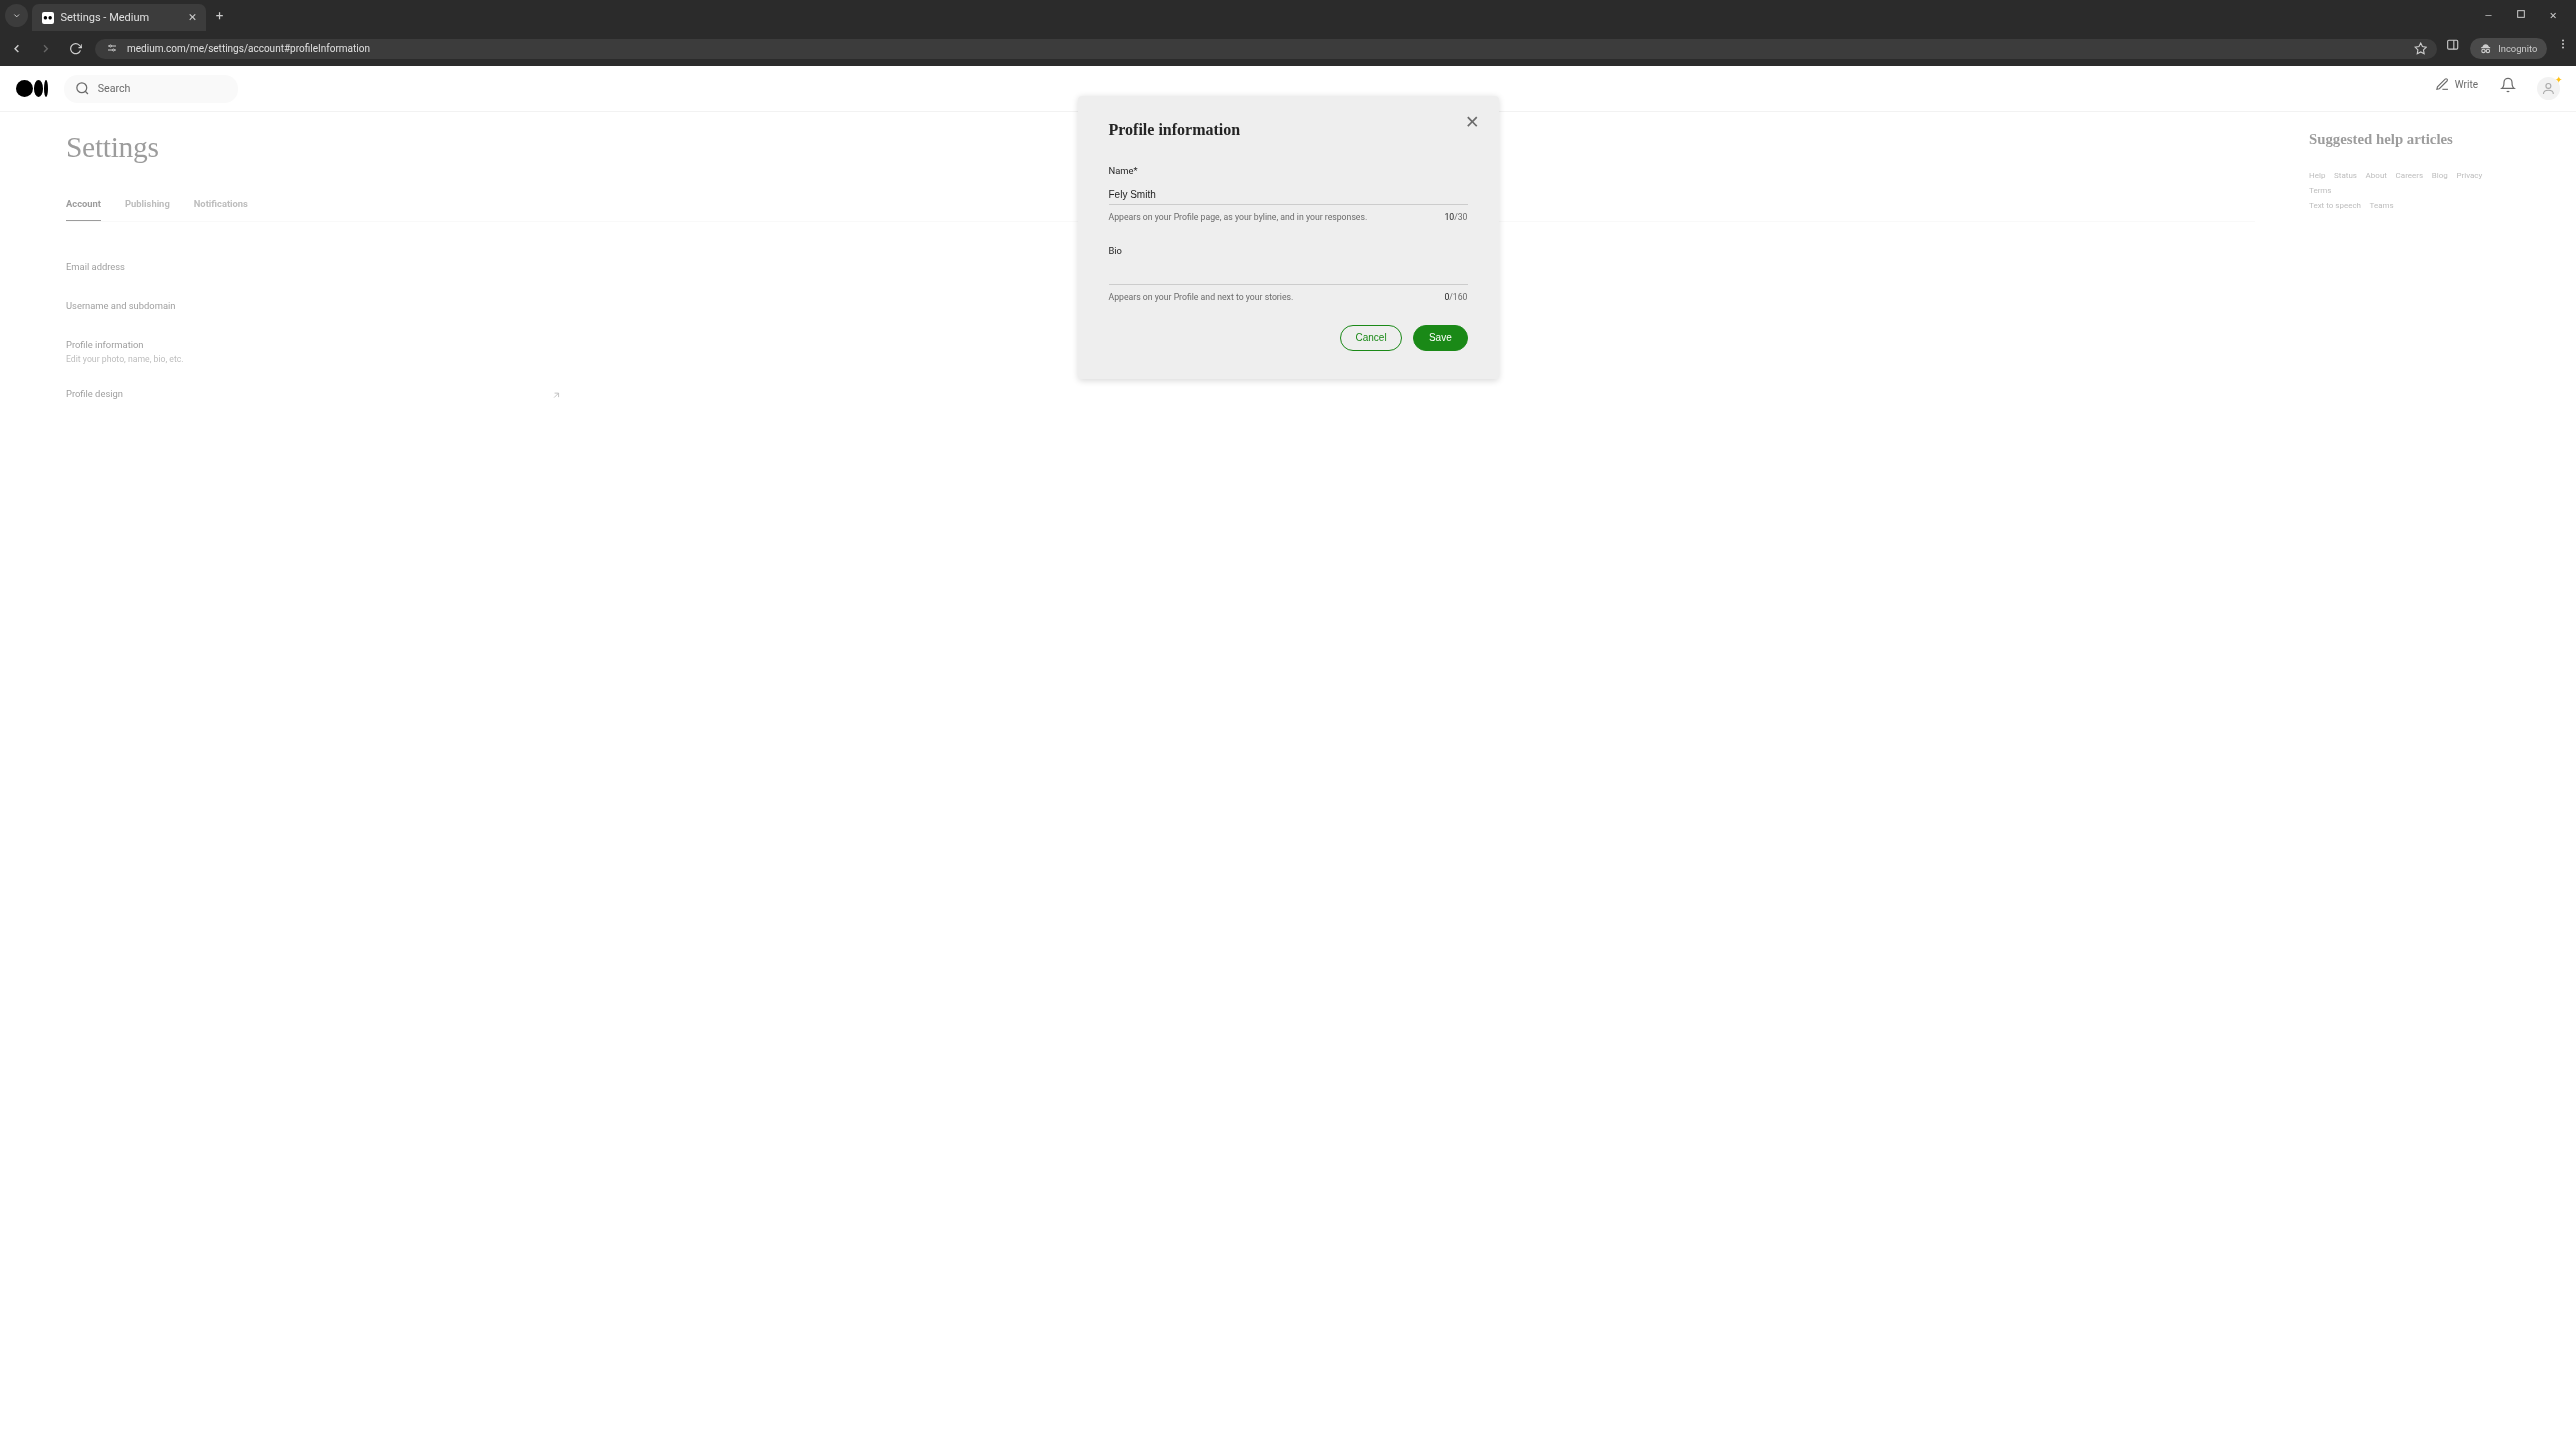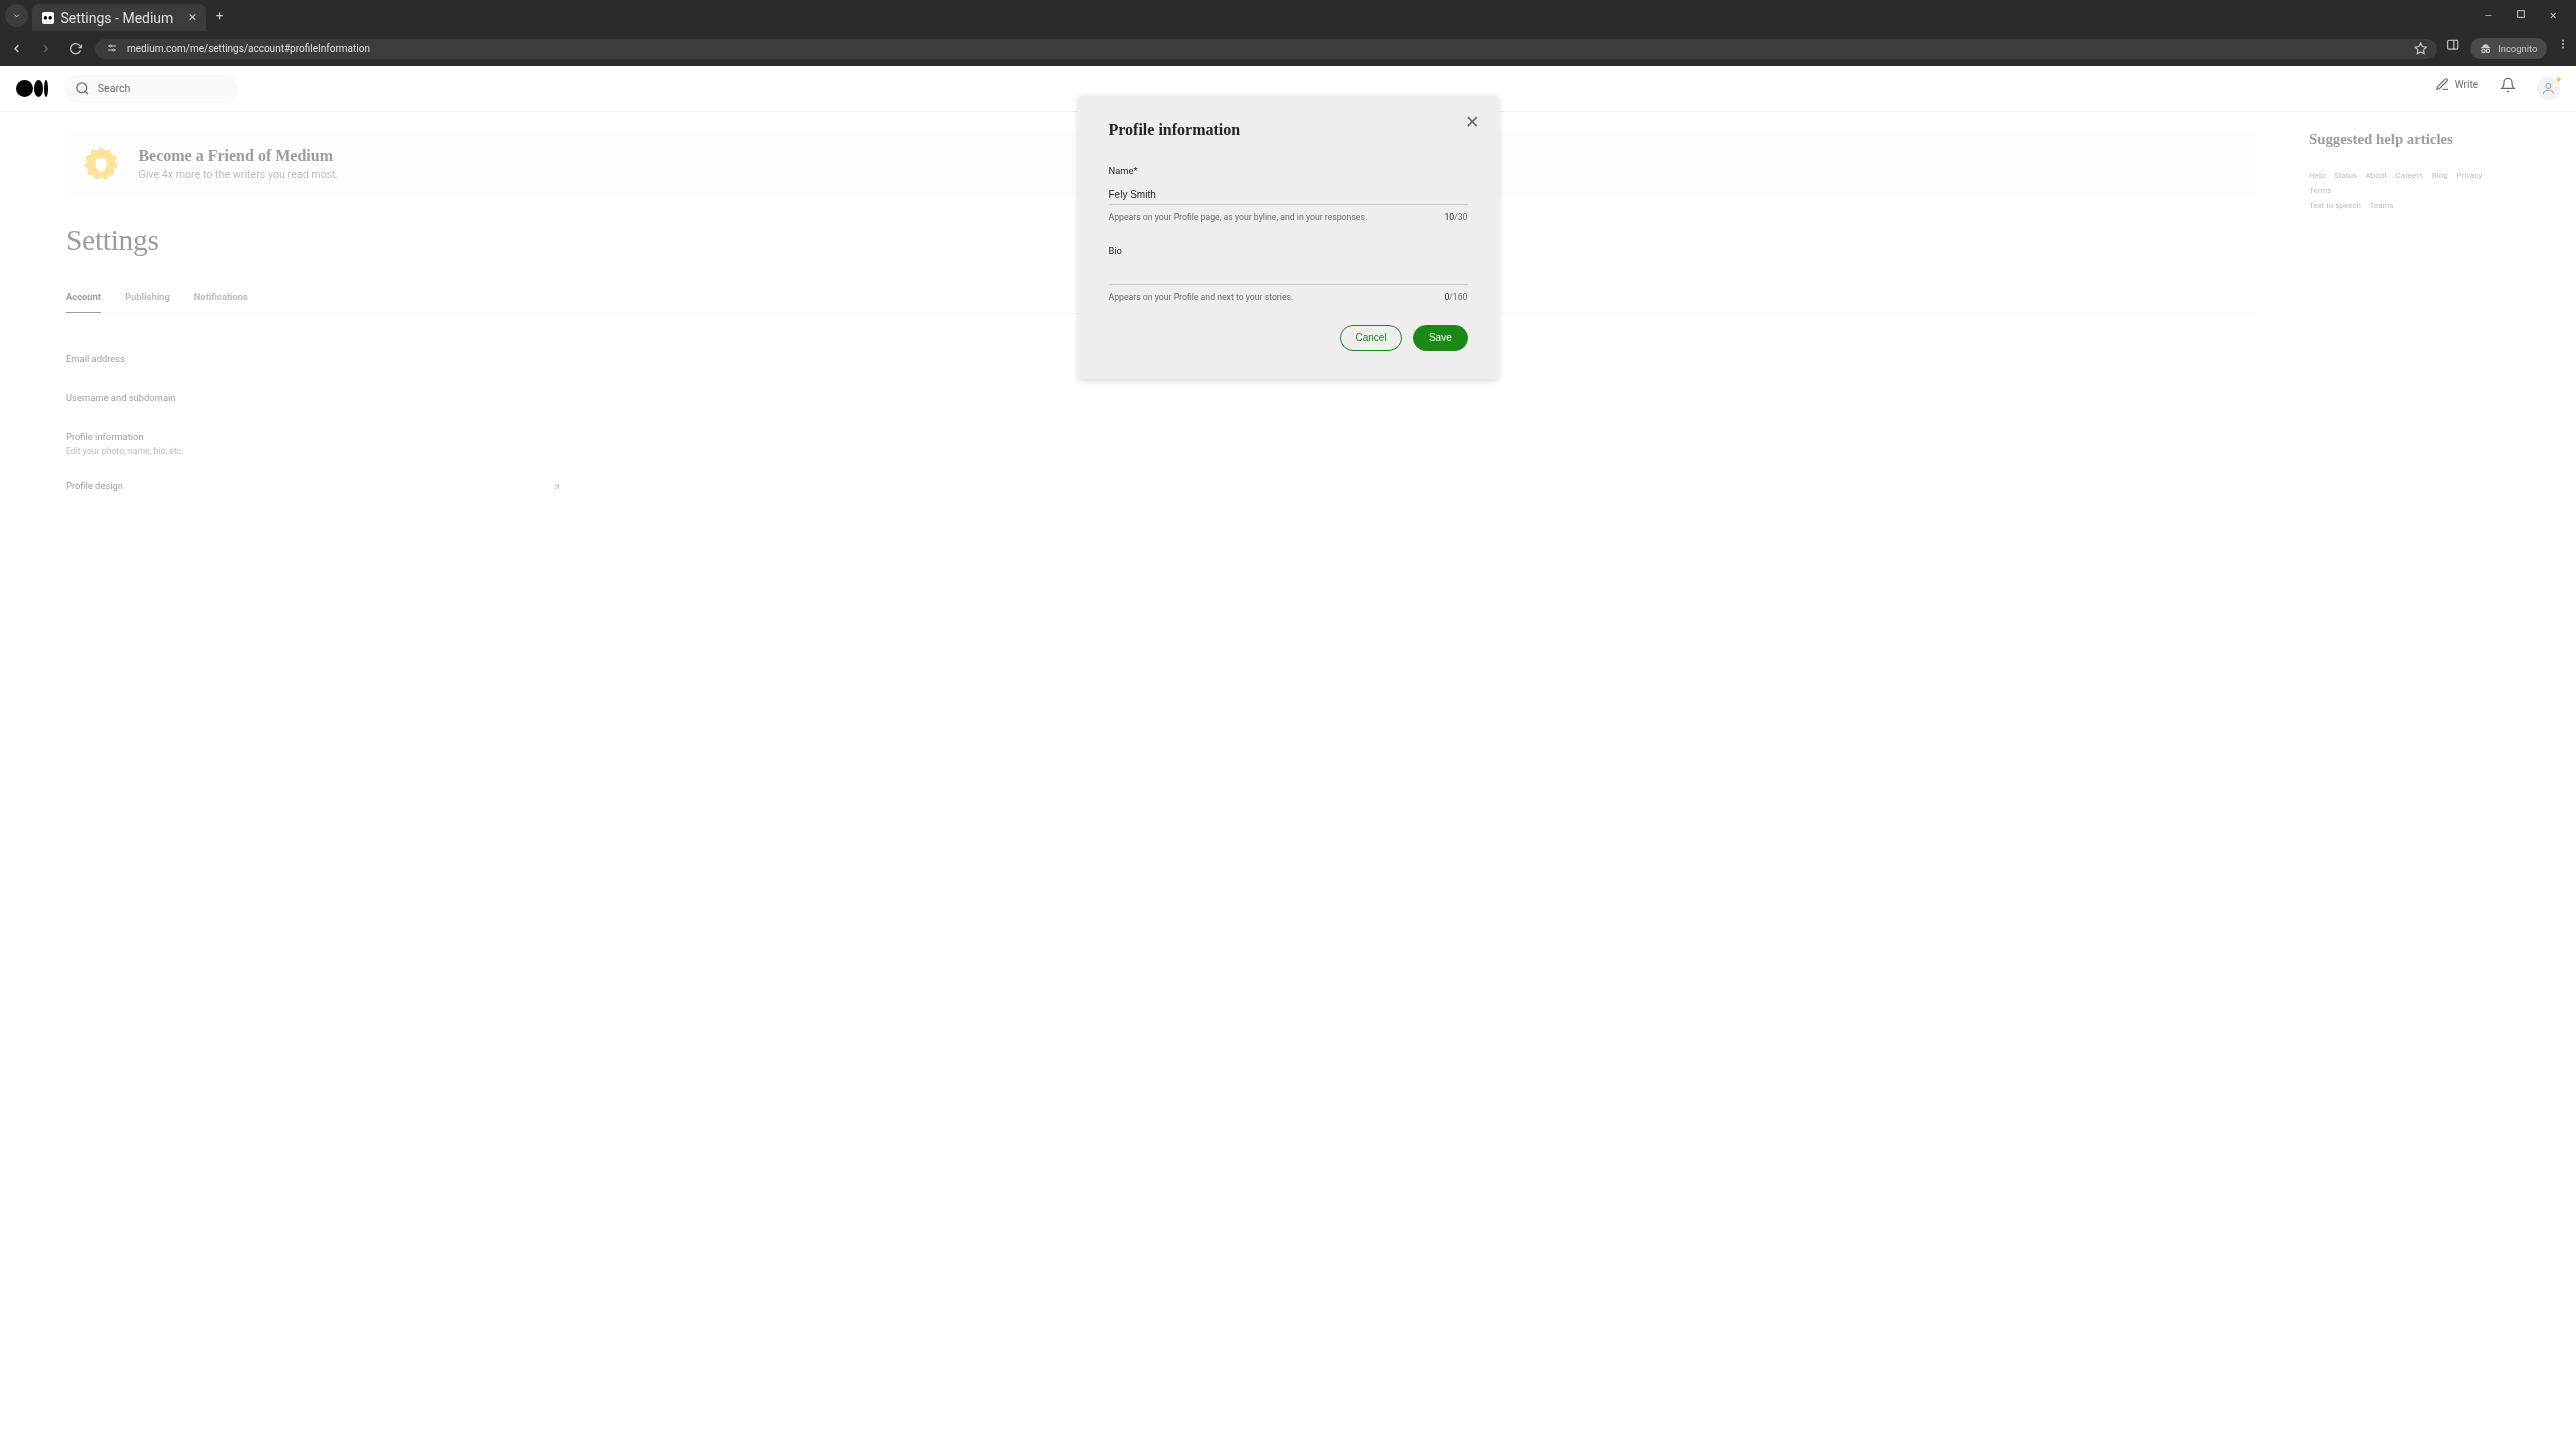--- a/index.html
+++ b/index.html
@@ -4,21 +4,21 @@
   <style>
     * { margin: 0; padding: 0; box-sizing: border-box; }
     body { font-family: -apple-system, BlinkMacSystemFont, "Segoe UI", Roboto, Helvetica, Arial, sans-serif; background: #fff; color: #242424; overflow: hidden; }
     
     
     .browser-chrome { background: #2b2b2b; height: 66px; display: flex; flex-direction: column; }
     .tab-bar { display: flex; align-items: center; height: 31px; padding: 0 5.4px; }
     .tab-dropdown { width: 23px; height: 23px; border-radius: 50%; background: #3c3c3c; display:flex; align-items:center; justify-content:center; margin-right: 4px; }
     .tab { background: #3c3c3c; border-radius: 6.7px 6.7px 0 0; height: 27px; display: flex; align-items: center; padding: 0 9.4px; gap: 6.7px; min-width: 174px; margin-top:4px;}
     .tab .favicon { width: 12px; height: 12px; background: #fff; border-radius: 2px; display:flex; align-items:center; justify-content:center; font-size:8px; font-weight:bold; color:#000;}
-    .tab .title { color: #e0e0e0; font-size: 14px; }
+    .tab .title { color: #e0e0e0; font-size: 11px; }
     .tab .close { color: #ccc; font-size: 10.7px; margin-left:auto;}
     .new-tab { color: #ccc; font-size: 13.4px; margin-left: 9.4px; }
     .window-controls { margin-left: auto; display: flex; gap: 19px; color: #ccc; font-size: 9.4px; padding-right: 10.7px;}
     .window-controls span { display:inline-flex; width:13.4px; justify-content:center;}
     
     .addr-bar { display: flex; align-items: center; height: 35px; padding: 0 6.7px; gap: 9.4px; }
     .nav-btn { width: 20px; height: 20px; display: flex; align-items: center; justify-content: center; color: #ccc; border-radius: 50%; }
     .nav-btn.disabled { color: #666; }
     .url-zone { flex: 1; background: #3c3c3c; border-radius: 13.4px; height: 20px; display: flex; align-items: center; padding: 0 9.4px; gap: 8px; color: #e0e0e0; font-size: 10px;}
     .url-zone .site-ctrl { width:14.8px; height:14.8px; border-radius:2.7px; display:flex; align-items:center; justify-content:center; }
@@ -216,32 +216,20 @@
           <path d="M4 21c0-4 4-6 8-6s8 2 8 6"></path>
         </svg>
       <span class="spark">✦</span>
     </div>
   </div>
 </div>
 
 <div class="page-body">
   <div class="two-col">
     <div style="flex:1">
-      <div class="promo">
-        <div class="promo-icon">
-          <svg viewBox="0 0 54 54">
-              <path d="M27 2 L33 7 L41 5 L43 13 L51 16 L48 24 L53 30 L46 35 L47 43 L39 44 L35 51 L27 47 L19 51 L15 44 L7 43 L8 35 L1 30 L6 24 L3 16 L11 13 L13 5 L21 7 Z" fill="#ffc017"></path>
-              <path d="M27 18 C22 18 18 22 18 27 C18 34 27 40 27 40 C27 40 36 34 36 27 C36 22 32 18 27 18 Z" fill="#fff"></path>
-            </svg>
-        </div>
-        <div>
-          <h3>Become a Friend of Medium</h3>
-          <p>Give 4x more to the writers you read most.</p>
-        </div>
-      </div>
 
       <h1 class="page-title">Settings</h1>
 
       <div class="tabs">
         <div class="tab-item active">Account</div>
         <div class="tab-item">Publishing</div>
         <div class="tab-item">Notifications</div>
       </div>
 
       <div class="settings-list">

